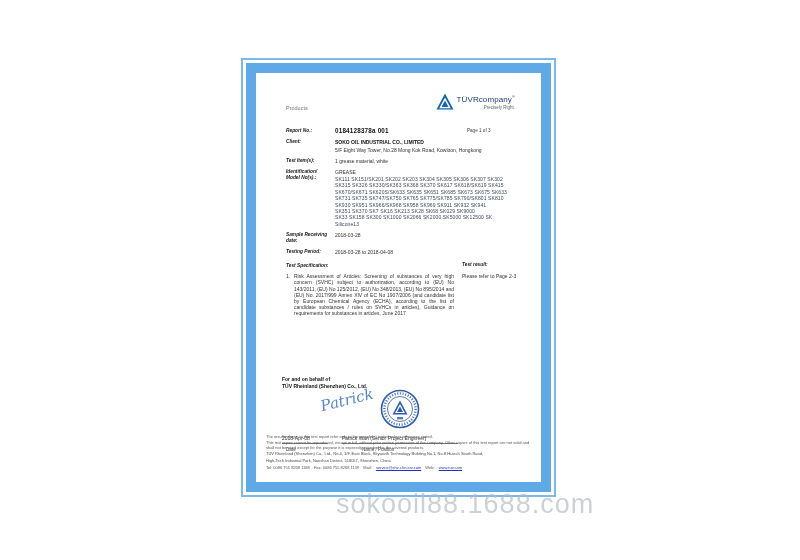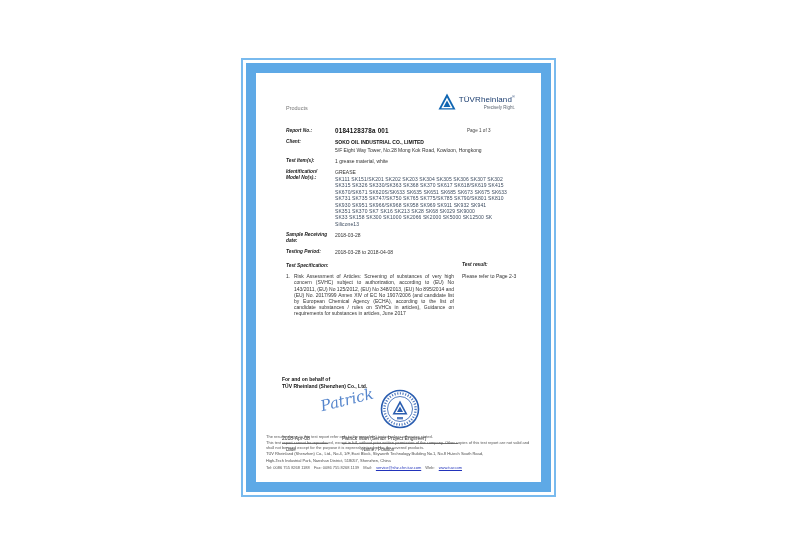--- a/index.html
+++ b/index.html
@@ -91,21 +91,21 @@
           <div class="logo">
             <span>
               <svg width="18" height="17" viewBox="0 0 36 34">
                 <polygon points="18,1 35,33 1,33" fill="#1066b2"></polygon>
                 <polygon points="18,9 29.5,30.5 6.5,30.5" fill="#ffffff"></polygon>
                 <polygon points="18,15 25,28 11,28" fill="#1066b2"></polygon>
               </svg>
             </span>
             <div class="logo-words">
               <div class="brand">
-                <b>TÜVR</b><span>heinland</span><sup>®</sup>
+                <b>TÜVR</b><span>company</span><sup>®</sup>
               </div>
               <div class="tagline">Precisely Right.</div>
             </div>
           </div>
         </div>
 
         <div class="fields">
 
           <div class="frow">
             <span class="lbl">Report No.:</span>
@@ -208,14 +208,15 @@
             <span class="link">service@shz.chn.tuv.com</span>
             <span>Web:</span>
             <span class="link">www.tuv.com</span>
           </div>
         </div>
 
       </div>
     </div>
   </div>
 
+  <div class="wm-site">sokooil88.1688.com</div>
 
 </div>
 
 </body></html>

